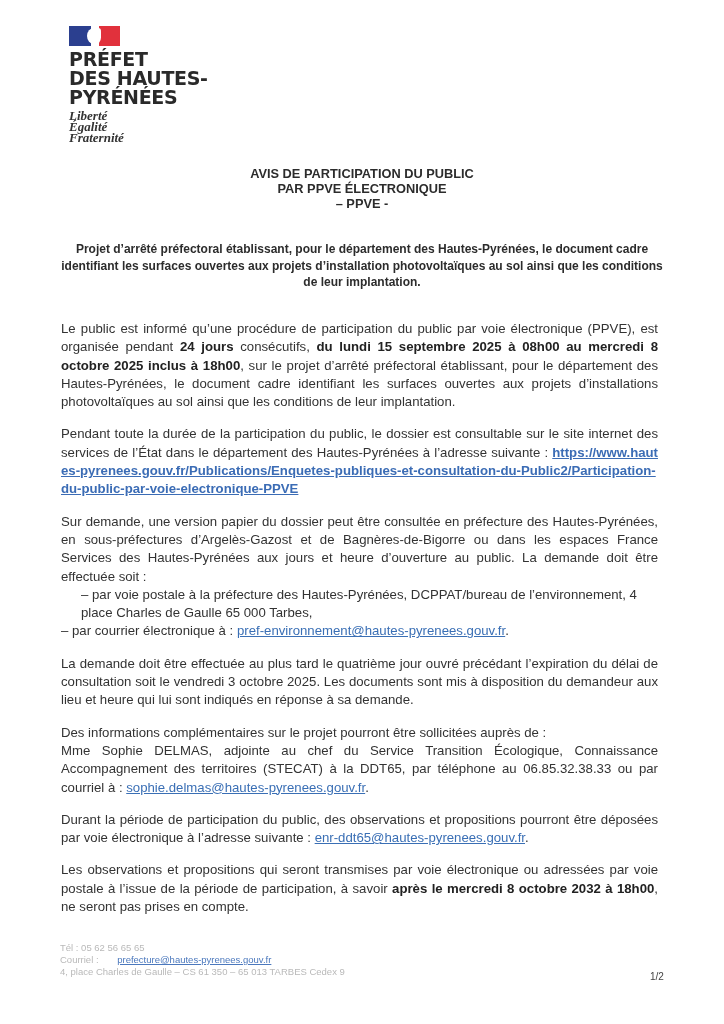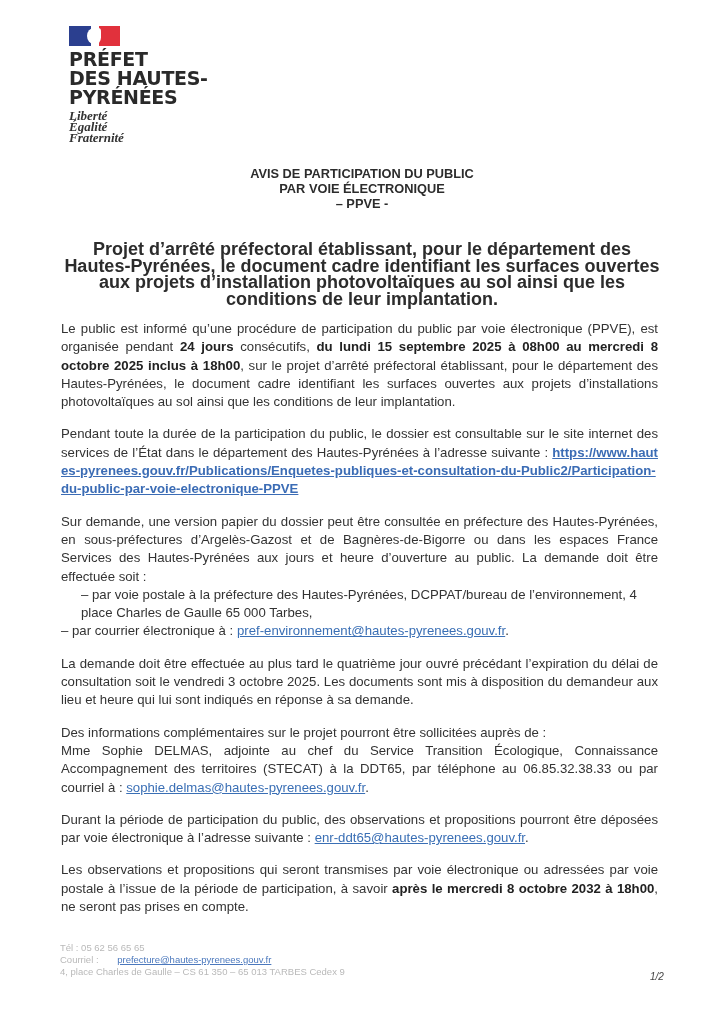--- a/index.html
+++ b/index.html
@@ -19,35 +19,35 @@
   .devise {
     position: absolute; left: 0; top: 84px; font-family: "Liberation Serif", serif;
     font-style: italic; font-weight: bold; font-size: 13px; line-height: 11px; color: #333;
   }
   .heading {
     position: absolute; left: 0; right: 0; top: 166px; text-align: center; font-weight: bold;
     font-size: 12.8px; line-height: 15px; color: #2c2c2c;
   }
   .subject {
     position: absolute; left: 60px; right: 60px; top: 241px; text-align: center; font-weight: bold;
-    font-size: 18px; line-height: 16.5px; color: #2c2c2c;
+    font-size: 12px; line-height: 16.5px; color: #2c2c2c;
   }
   .body-text {
     position: absolute; left: 61px; width: 597px; font-size: 13.2px; line-height: 18.3px;
     text-align: justify; color: #333;
   }
   .body-text p { margin: 0 0 14px 0; }
   .body-text b { font-weight: bold; color: #222; }
   a.link { color: #3a6fb5; text-decoration: underline; }
   a.link.bold { font-weight: bold; color: #3b6cb5; }
   .footer {
     position: absolute; left: 60px; top: 942px; font-size: 9.5px; line-height: 12px; color: #b9b9b9;
   }
   .footer a { color: #4b78bd; text-decoration: underline; margin-left: 16px; }
-  .page-num { position: absolute; left: 650px; top: 971px; font-size: 10px; color: #444; font-style: italic; }
+  .page-num { position: absolute; left: 650px; top: 971px; font-size: 10px; color: #444; }
 </style>
 </head>
 <body>
 
 <div class="logo-block">
   <div class="flag">
     <div class="blue"></div>
       <div class="red"></div>
       <div class="mid"></div>
   </div>
@@ -58,21 +58,21 @@
   </div>
   <div class="devise">
     <div>Liberté</div>
     <div>Égalité</div>
     <div>Fraternité</div>
   </div>
 </div>
 
 <div class="heading">
   <div>AVIS DE PARTICIPATION DU PUBLIC</div>
-  <div>PAR VOIE ÉLECTRONIQUE</div>
+  <div>PAR PPVE ÉLECTRONIQUE</div>
   <div>– PPVE -</div>
 </div>
 
 <div class="subject">Projet d’arrêté préfectoral établissant, pour le département des Hautes-Pyrénées, le document cadre identifiant les surfaces ouvertes aux projets d’installation photovoltaïques au sol ainsi que les conditions de leur implantation.</div>
 
 <div class="body-text" style="top:320px;">
   <p><span>Le public est informé qu’une procédure de participation du public par voie électronique (PPVE), est organisée pendant </span><b>24 jours</b><span> consécutifs, </span><b>du lundi 15 septembre 2025 à 08h00 au mercredi 8 octobre 2025 inclus à 18h00</b><span>, sur le projet d’arrêté préfectoral établissant, pour le département des Hautes-Pyrénées, le document cadre identifiant les surfaces ouvertes aux projets d’installations photovoltaïques au sol ainsi que les conditions de leur implantation.</span></p>
 
   <p style="text-align:justify;"><span>Pendant toute la durée de la participation du public, le dossier est consultable sur le site internet des services de l’État dans le département des Hautes-Pyrénées à l’adresse suivante : </span><a class="link bold" href="#" style="word-break:break-all;">https://www.hautes-pyrenees.gouv.fr/Publications/Enquetes-publiques-et-consultation-du-Public2/Participation-du-public-par-voie-electronique-PPVE</a></p>
 

